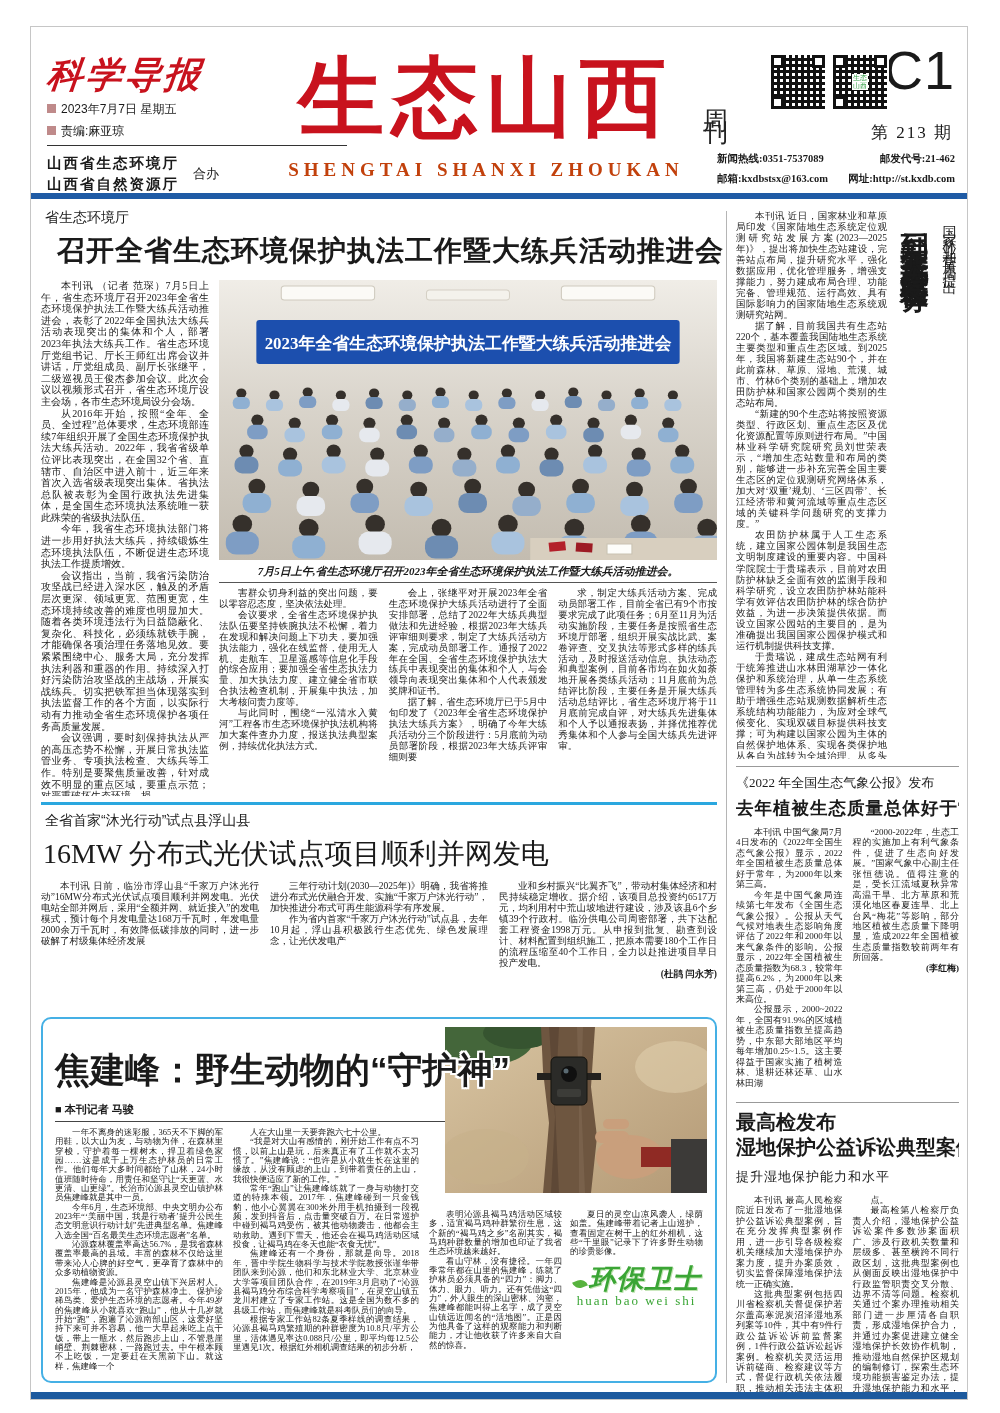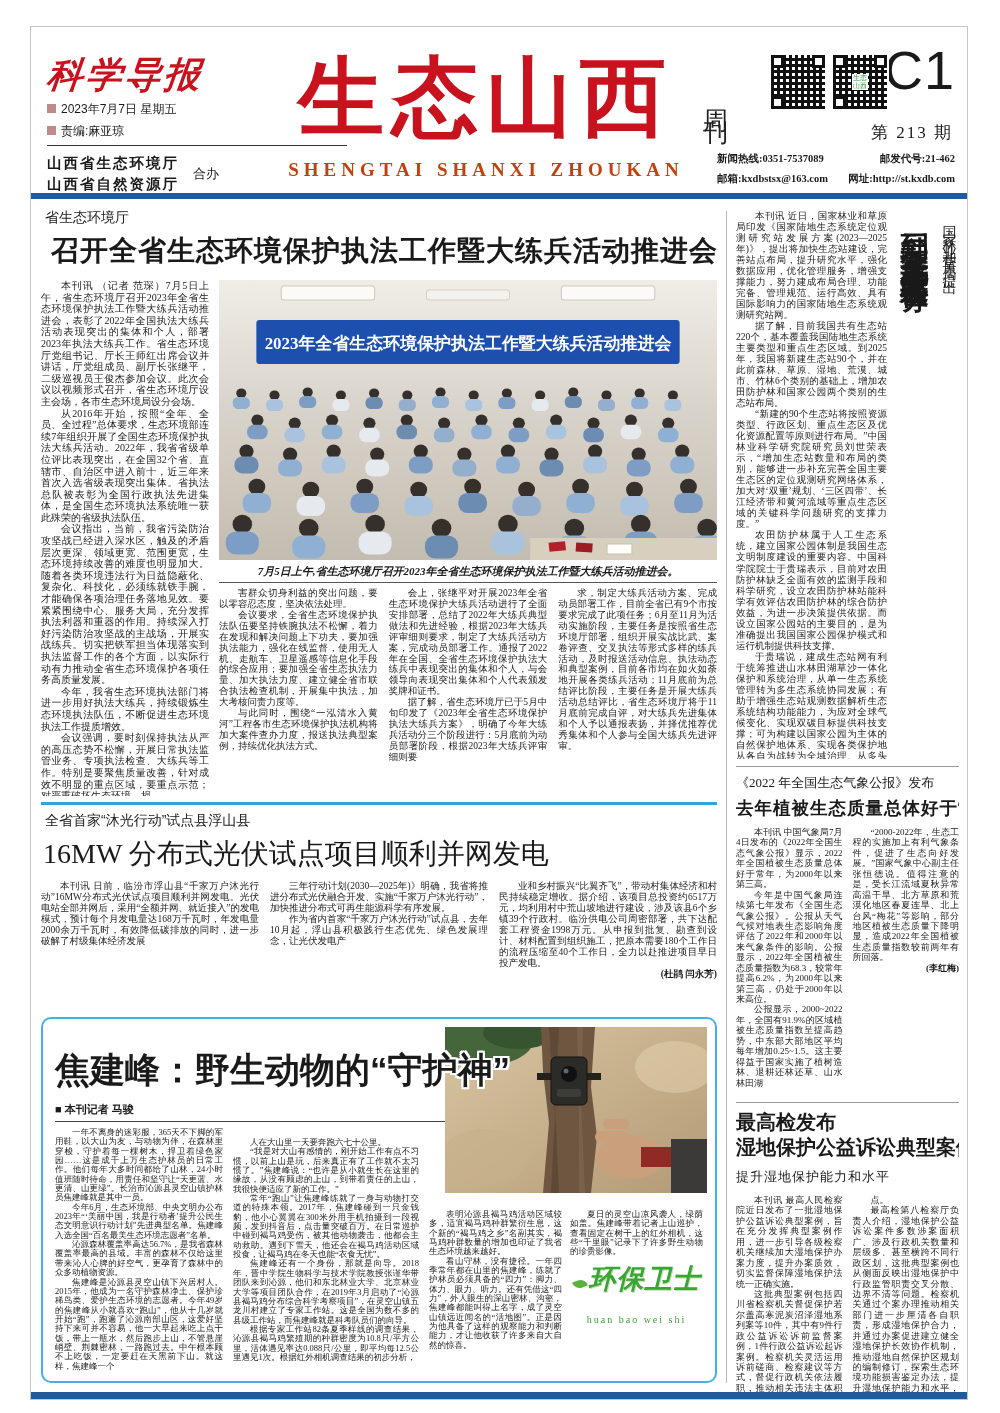--- a/index.html
+++ b/index.html
@@ -49,21 +49,21 @@
   .main { display:flex; padding:8px 8px 0 10px; height:1194px; }
   .left-zone { width:676px; }
   .divider-v { border-left:1px solid #b5b5b5; margin:4px 9px 10px 9px; }
   .right-zone { flex:1; overflow:hidden; }
 
   p { text-indent:2em; text-align:justify; }
   .sig { text-align:right; text-indent:0; font-weight:bold; }
 
   .kicker { font-size:14px; font-family:"Liberation Sans","DejaVu Sans",sans-serif; margin:2px 0 5px 4px; }
   .headline-main { font-size:28px; font-weight:900; letter-spacing:1px; white-space:nowrap;
-                   font-family:"Liberation Sans","DejaVu Sans",sans-serif; margin:0 0 10px 10px; }
+                   font-family:"Liberation Sans","DejaVu Sans",sans-serif; margin:0 0 10px 16px; }
   .ma-body { display:flex; gap:10px; height:516px; overflow:hidden; }
   .ma-col1 { width:168px; font-size:10px; line-height:1.16; }
   .ma-right { flex:1; }
   .photo-meeting { width:100%; height:280px; display:block; }
   .caption { font-size:11px; font-style:italic; font-weight:bold; text-align:center;
              padding:4px 0 3px; border-bottom:1px solid #555; margin-bottom:5px; }
   .ma-cols { display:flex; gap:11px; height:196px; overflow:hidden; }
   .ma-cols > div { flex:1; font-size:9.5px; line-height:1.15; }
 
   .sep-blue { height:3px; background:#2aa7df; margin:6px 0 7px; }
@@ -74,29 +74,29 @@
 
   .guardian-box { position:relative; border:2px solid #45b0e5; border-radius:10px;
                   margin-top:8px; height:366px; padding:24px 12px; overflow:hidden; }
   .guardian-photo { position:absolute; top:8px; right:8px; width:262px; height:166px; }
   .headline-guardian { position:relative; z-index:2; font-size:35px; font-weight:900; white-space:nowrap;
         font-family:"Liberation Sans","DejaVu Sans",sans-serif; margin:4px 0 8px;
         text-shadow:-2px 0 #fff,2px 0 #fff,0 -2px #fff,0 2px #fff,2px 2px #fff,-2px -2px #fff,2px -2px #fff,-2px 2px #fff; }
   .guardian-byline { font-size:11px; font-weight:bold; width:396px; border-bottom:1px solid #444;
         padding-bottom:4px; margin-bottom:6px; font-family:"Liberation Sans","DejaVu Sans",sans-serif; }
   .guardian-body { display:flex; gap:10px; height:262px; overflow:hidden; }
-  .g-col1 { width:168px; } .g-col2 { width:186px;margin-top:10px; }
+  .g-col1 { width:168px; } .g-col2 { width:186px; }
   .guardian-body > div { font-size:8.5px; line-height:1.1; }
   .g-col3 { flex:1; padding-top:82px; }
   .g-mini { display:flex; gap:8px; }
   .g-mini > div { flex:1; font-size:8.5px; line-height:1.1; }
   .hb-logo { margin-top:8px; text-align:center; }
   .hb-logo .zh { color:#3aa535; font-size:27px; font-weight:900; font-style:italic; letter-spacing:1px;
                  font-family:"Liberation Sans","DejaVu Sans",sans-serif; text-shadow:1px 1px 0 #bfe3b0; }
-  .hb-logo .py { color:#3aa535; font-size:10px; letter-spacing:2px;margin-top:20px; }
+  .hb-logo .py { color:#3aa535; font-size:13px; letter-spacing:2px; }
   .leaf { display:inline-block; width:14px; height:8px; background:#57b33e; border-radius:0 8px 0 8px;
           transform:rotate(-20deg); margin-right:2px; }
 
   
   .station { display:flex; height:552px; overflow:hidden; }
   .station-body { flex:1; font-size:9.5px; line-height:1.16; padding-top:4px; }
   .station-head { writing-mode:vertical-rl; font-size:28px; font-weight:900; letter-spacing:3px;
                   margin:4px 8px 0 8px; }
   .station-kick { writing-mode:vertical-rl; font-size:14px; letter-spacing:6px; padding-top:8px;
                   font-family:"Liberation Sans","DejaVu Sans",sans-serif; }
@@ -167,22 +167,22 @@
 
     <div class="left-zone">
 
       <div>
         <div class="kicker">省生态环境厅</div>
         <div class="headline-main">召开全省生态环境保护执法工作暨大练兵活动推进会</div>
         <div class="ma-body">
           <div class="ma-col1">
               <p>本刊讯 （记者 范琛）7月5日上午，省生态环境厅召开2023年全省生态环境保护执法工作暨大练兵活动推进会，表彰了2022年全国执法大练兵活动表现突出的集体和个人，部署2023年执法大练兵工作。省生态环境厅党组书记、厅长王师红出席会议并讲话，厅党组成员、副厅长张继平，二级巡视员王俊杰参加会议。此次会议以视频形式召开，省生态环境厅设主会场，各市生态环境局设分会场。</p>
               <p>从2016年开始，按照“全年、全员、全过程”总体要求，生态环境部连续7年组织开展了全国生态环境保护执法大练兵活动。2022年，我省省级单位评比表现突出，在全国32个省、直辖市、自治区中进入前十，近三年来首次入选省级表现突出集体。省执法总队被表彰为全国行政执法先进集体，是全国生态环境执法系统唯一获此殊荣的省级执法队伍。</p>
+              <p>今年，我省生态环境执法部门将进一步用好执法大练兵，持续锻炼生态环境执法队伍，不断促进生态环境执法工作提质增效。</p>
               <p>会议指出，当前，我省污染防治攻坚战已经进入深水区，触及的矛盾层次更深、领域更宽、范围更宽，生态环境持续改善的难度也明显加大。随着各类环境违法行为日益隐蔽化、复杂化、科技化，必须练就铁手腕，才能确保各项治理任务落地见效。要紧紧围绕中心、服务大局，充分发挥执法利器和重器的作用。持续深入打好污染防治攻坚战的主战场，开展实战练兵。切实把铁军担当体现落实到执法监督工作的各个方面，以实际行动有力推动全省生态环境保护各项任务高质量发展。</p>
-              <p>今年，我省生态环境执法部门将进一步用好执法大练兵，持续锻炼生态环境执法队伍，不断促进生态环境执法工作提质增效。</p>
               <p>会议强调，要时刻保持执法从严的高压态势不松懈，开展日常执法监管业务、专项执法检查、大练兵等工作。特别是要聚焦质量改善，针对成效不明显的重点区域，要重点示范；对严重破坏生态环境、损</p>
             </div>
           <div class="ma-right">
             <svg class="photo-meeting" viewBox="0 0 480 280" preserveAspectRatio="none">
               <defs>
                 <g id="pp">
                     <circle cx="10" cy="7" r="6.5" fill="#35302b"></circle>
                     <rect x="-1" y="12" width="22" height="16" rx="7" fill="currentColor"></rect>
                   </g>
                 <linearGradient id="bgph" x1="0" y1="0" x2="0" y2="1">

